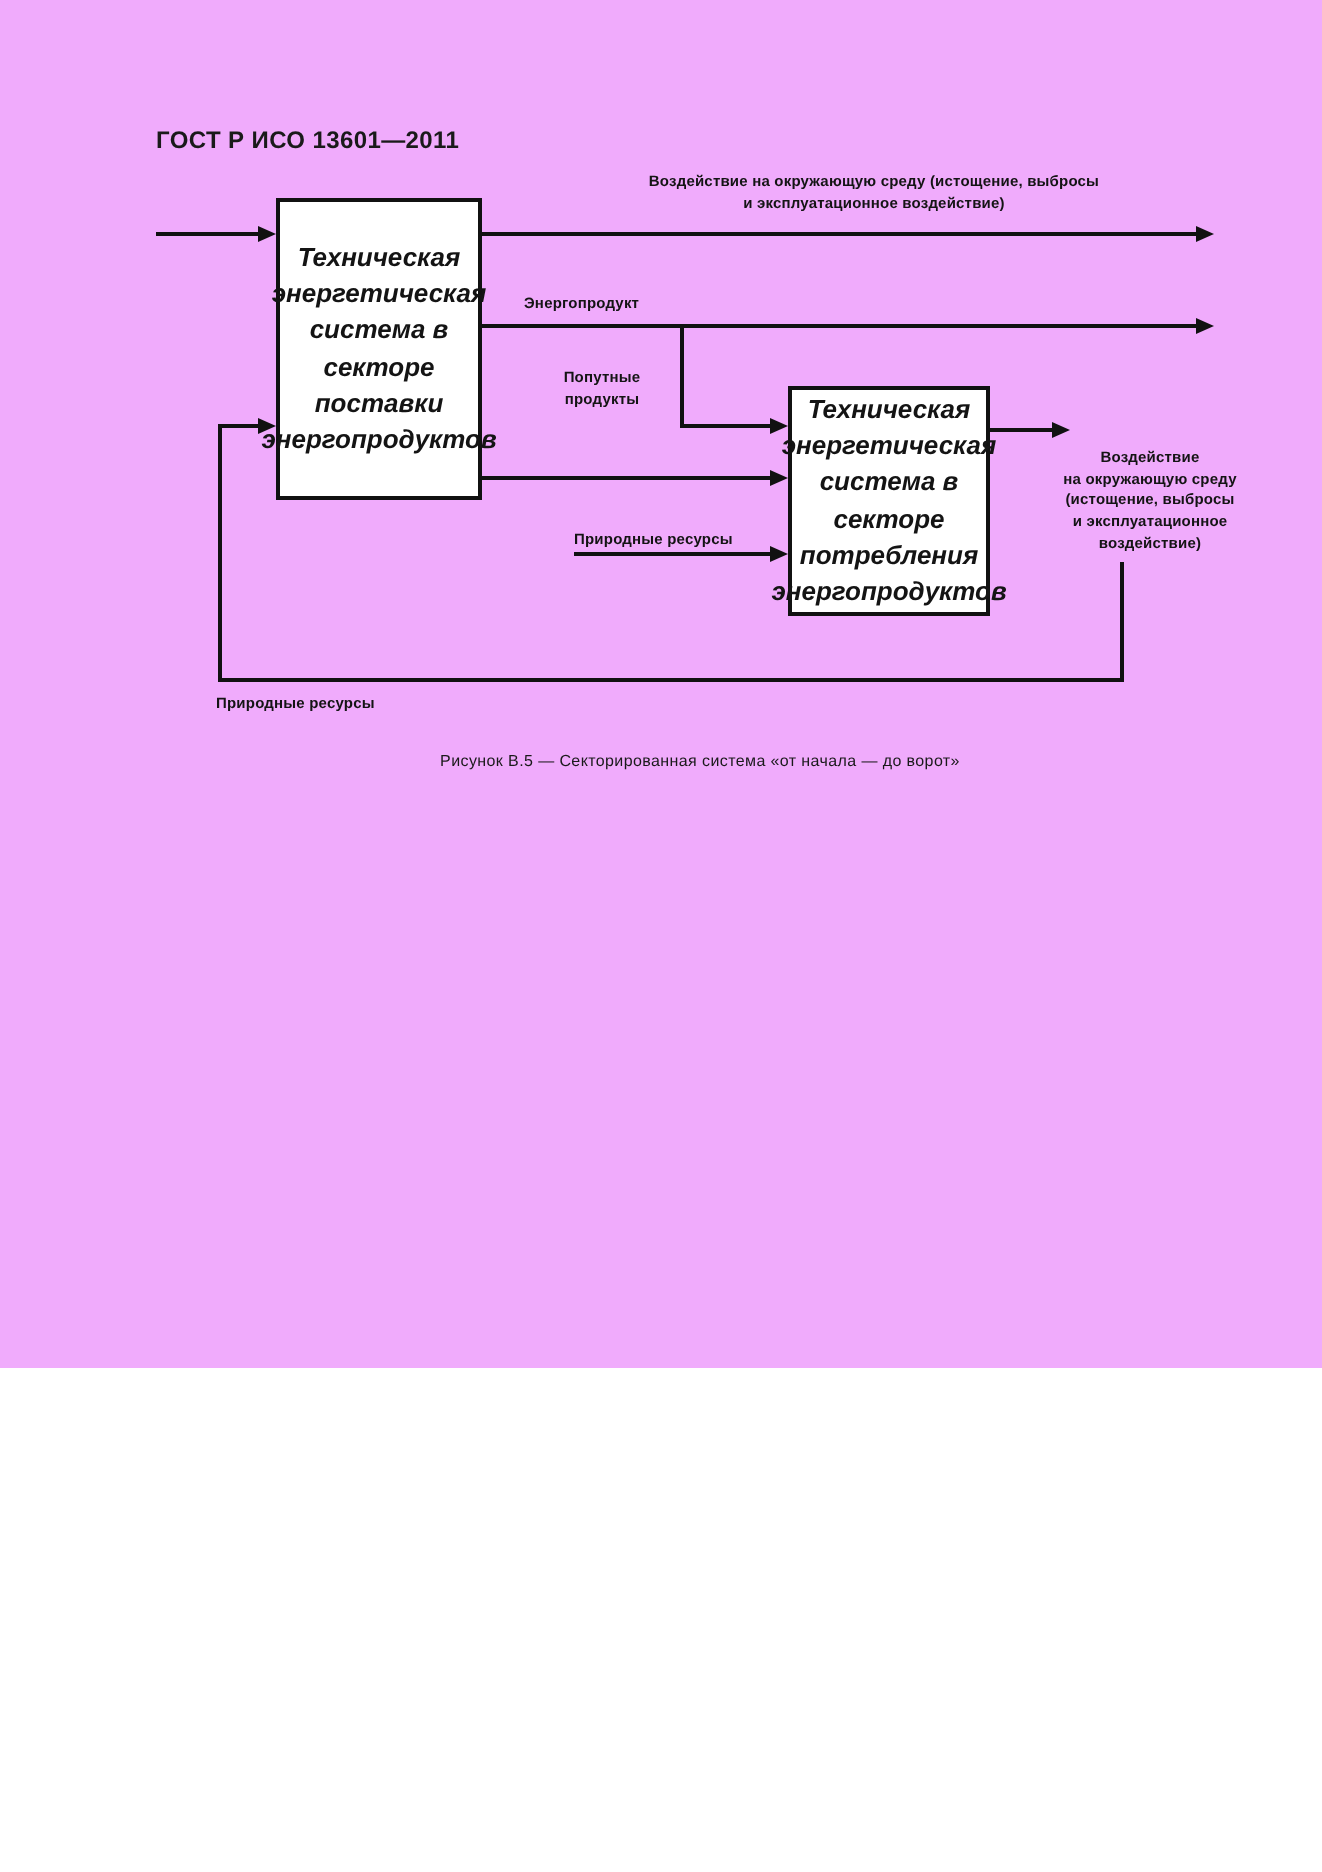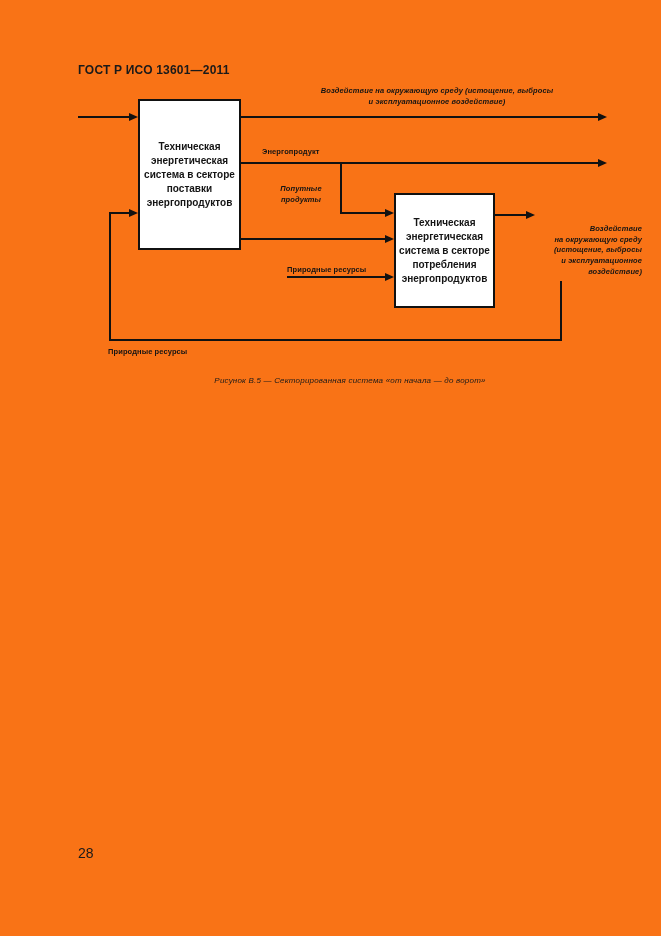--- a/index.html
+++ b/index.html
@@ -1,41 +1,42 @@
 <!DOCTYPE html>
 <html><head>
 <meta charset="utf-8">
 <style>
   html,body{margin:0;padding:0;background:#ffffff;}
   .page{
     position:relative;
-    width:661px;height:936px;
-    background:#f97316;
+    width:661px;height:684px;
+    background:#f0abfc;
     font-family:"Liberation Sans","DejaVu Sans",sans-serif;
     color:#1a1a1a;
     overflow:hidden;
   }
   .abs{position:absolute;}
   .header{
     left:78px;top:63px;
     font-size:12px;font-weight:bold;letter-spacing:.2px;
     white-space:nowrap;
   }
   .dlabel{
     font-size:7.5px;font-weight:bold;line-height:1.42;
     white-space:pre-line;color:#141414;letter-spacing:.1px;text-align:right;
   }
-  .center{text-align:center;font-style:italic;}
+  .center{text-align:center;}
   .box{
     border:2px solid #111;background:#fff;
     display:flex;align-items:center;justify-content:center;
     text-align:center;
-    font-size:10px;font-weight:bold;line-height:1.4;
+    font-size:13px;font-weight:bold;line-height:1.4;
     white-space:pre-line;color:#141414;
     box-sizing:border-box;
+    font-style:italic;
   }
   .hline{height:2px;background:#111;}
   .vline{width:2px;background:#111;}
   .arr-r{
     width:0;height:0;border-style:solid;
     border-width:4px 0 4px 9px;
     border-color:transparent transparent transparent #111;
   }
   .caption{
     font-size:8px;color:#1a1a1a;letter-spacing:.2px;text-align:center;
@@ -85,21 +86,21 @@
     <div class="abs arr-r" style="left:385px;top:235px;"></div>
     <div class="abs dlabel center" style="left:268px;top:184px;width:66px;">Попутные
 продукты</div>
 
     <div class="abs dlabel" style="left:287px;top:265px;">Природные ресурсы</div>
     <div class="abs hline" style="left:287px;top:276px;width:98px;"></div>
     <div class="abs arr-r" style="left:385px;top:273px;"></div>
 
     <div class="abs hline" style="left:495px;top:214px;width:31px;"></div>
     <div class="abs arr-r" style="left:526px;top:211px;"></div>
-    <div class="abs dlabel center" style="left:538px;top:224px;width:104px;text-align:right;">Воздействие
+    <div class="abs dlabel center" style="left:523px;top:224px;width:104px;">Воздействие
 на окружающую среду
 (истощение, выбросы
 и эксплуатационное
 воздействие)</div>
 
     <div class="abs vline" style="left:560px;top:281px;height:60px;"></div>
     <div class="abs hline" style="left:109px;top:339px;width:453px;"></div>
     <div class="abs vline" style="left:109px;top:212px;height:129px;"></div>
     <div class="abs hline" style="left:109px;top:212px;width:20px;"></div>
     <div class="abs arr-r" style="left:129px;top:209px;"></div>

